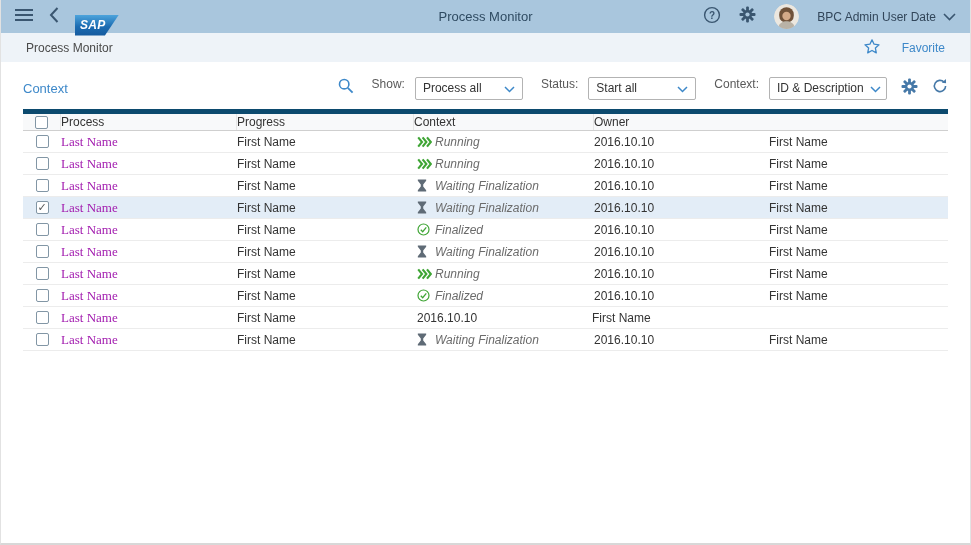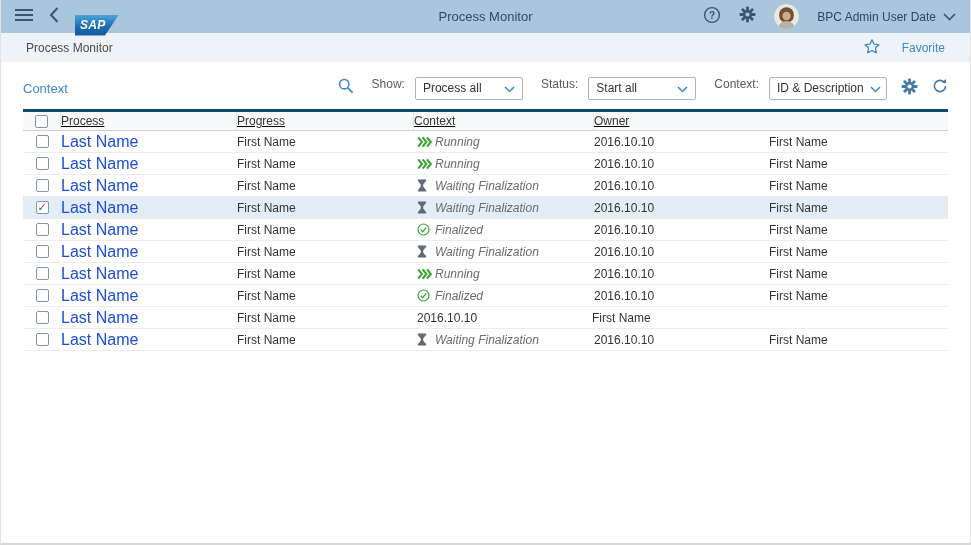--- a/index.html
+++ b/index.html
@@ -34,36 +34,36 @@
   .tb-right { margin-left:auto; display:flex; gap:10px; }
   .tb-label { font-size:12px; color:#595959; margin-left:8px; }
   .select { height:23px; background:#fff; border:1px solid #b3b3b3; border-radius:2px;
             display:flex; align-items:center; padding:0 7px; cursor:pointer; gap:6px; }
   .select .val { font-size:12px; color:#333; flex:1; white-space:nowrap; }
   .sel-show { width:108px; } .sel-status { width:108px; } .sel-context { width:118px; }
   .tb-icon { display:flex; align-items:center; cursor:pointer; margin-left:4px; }
 
   
   .table { margin:9px 22px 0; }
-  .thead { display:flex; background:#f8f9fa; border-top:3px solid #0c4a6e;
-           border-bottom:1px solid #cfcfcf; height:22px; align-items:flex-start;text-decoration:underline; }
+  .thead { display:flex; background:#f8f9fa; border-top:5px solid #0c4a6e;
+           border-bottom:1px solid #cfcfcf; height:22px; align-items:flex-start; }
   .thead .cell { font-size:12px; color:#333; border-right:1px solid #e6e6e6; height:100%;
                  display:flex; align-items:center; }
   .thead .cell:last-child { border-right:none; }
   .trow { display:flex; height:22px; align-items:center; border-bottom:1px solid #ececec;
           background:#fff; cursor:pointer; }
   .trow.selected { background:#e3edf7; }
   .cell { display:flex; align-items:center; height:100%; }
   .c-check { width:38px; justify-content:center; }
   .c-process { width:176px; } .c-context { width:180px; } .c-progress { width:177px; }
   .c-date { width:175px; } .c-owner { flex:1; }
   .checkbox { width:13px; height:13px; border:1px solid #8296a5; border-radius:2px;
               background:#fff; display:flex; align-items:center; justify-content:center;
               font-size:11px; line-height:1; color:#555; cursor:pointer; }
-  .link { color:#1d4ed8; font-size:16px; text-decoration:none; }
+  .link { color:#a21caf; font-size:13px; text-decoration:none;font-family:Liberation Serif, serif; }
   .txt { font-size:12px; color:#333; }
   .picon { width:18px; display:flex; align-items:center; }
   .ptext { font-size:12px; color:#6b6b6b; }
   .ptext.it { font-style:italic;text-align:center; }
 </style>
 </head>
 <body>
 
 <div class="page">
 

